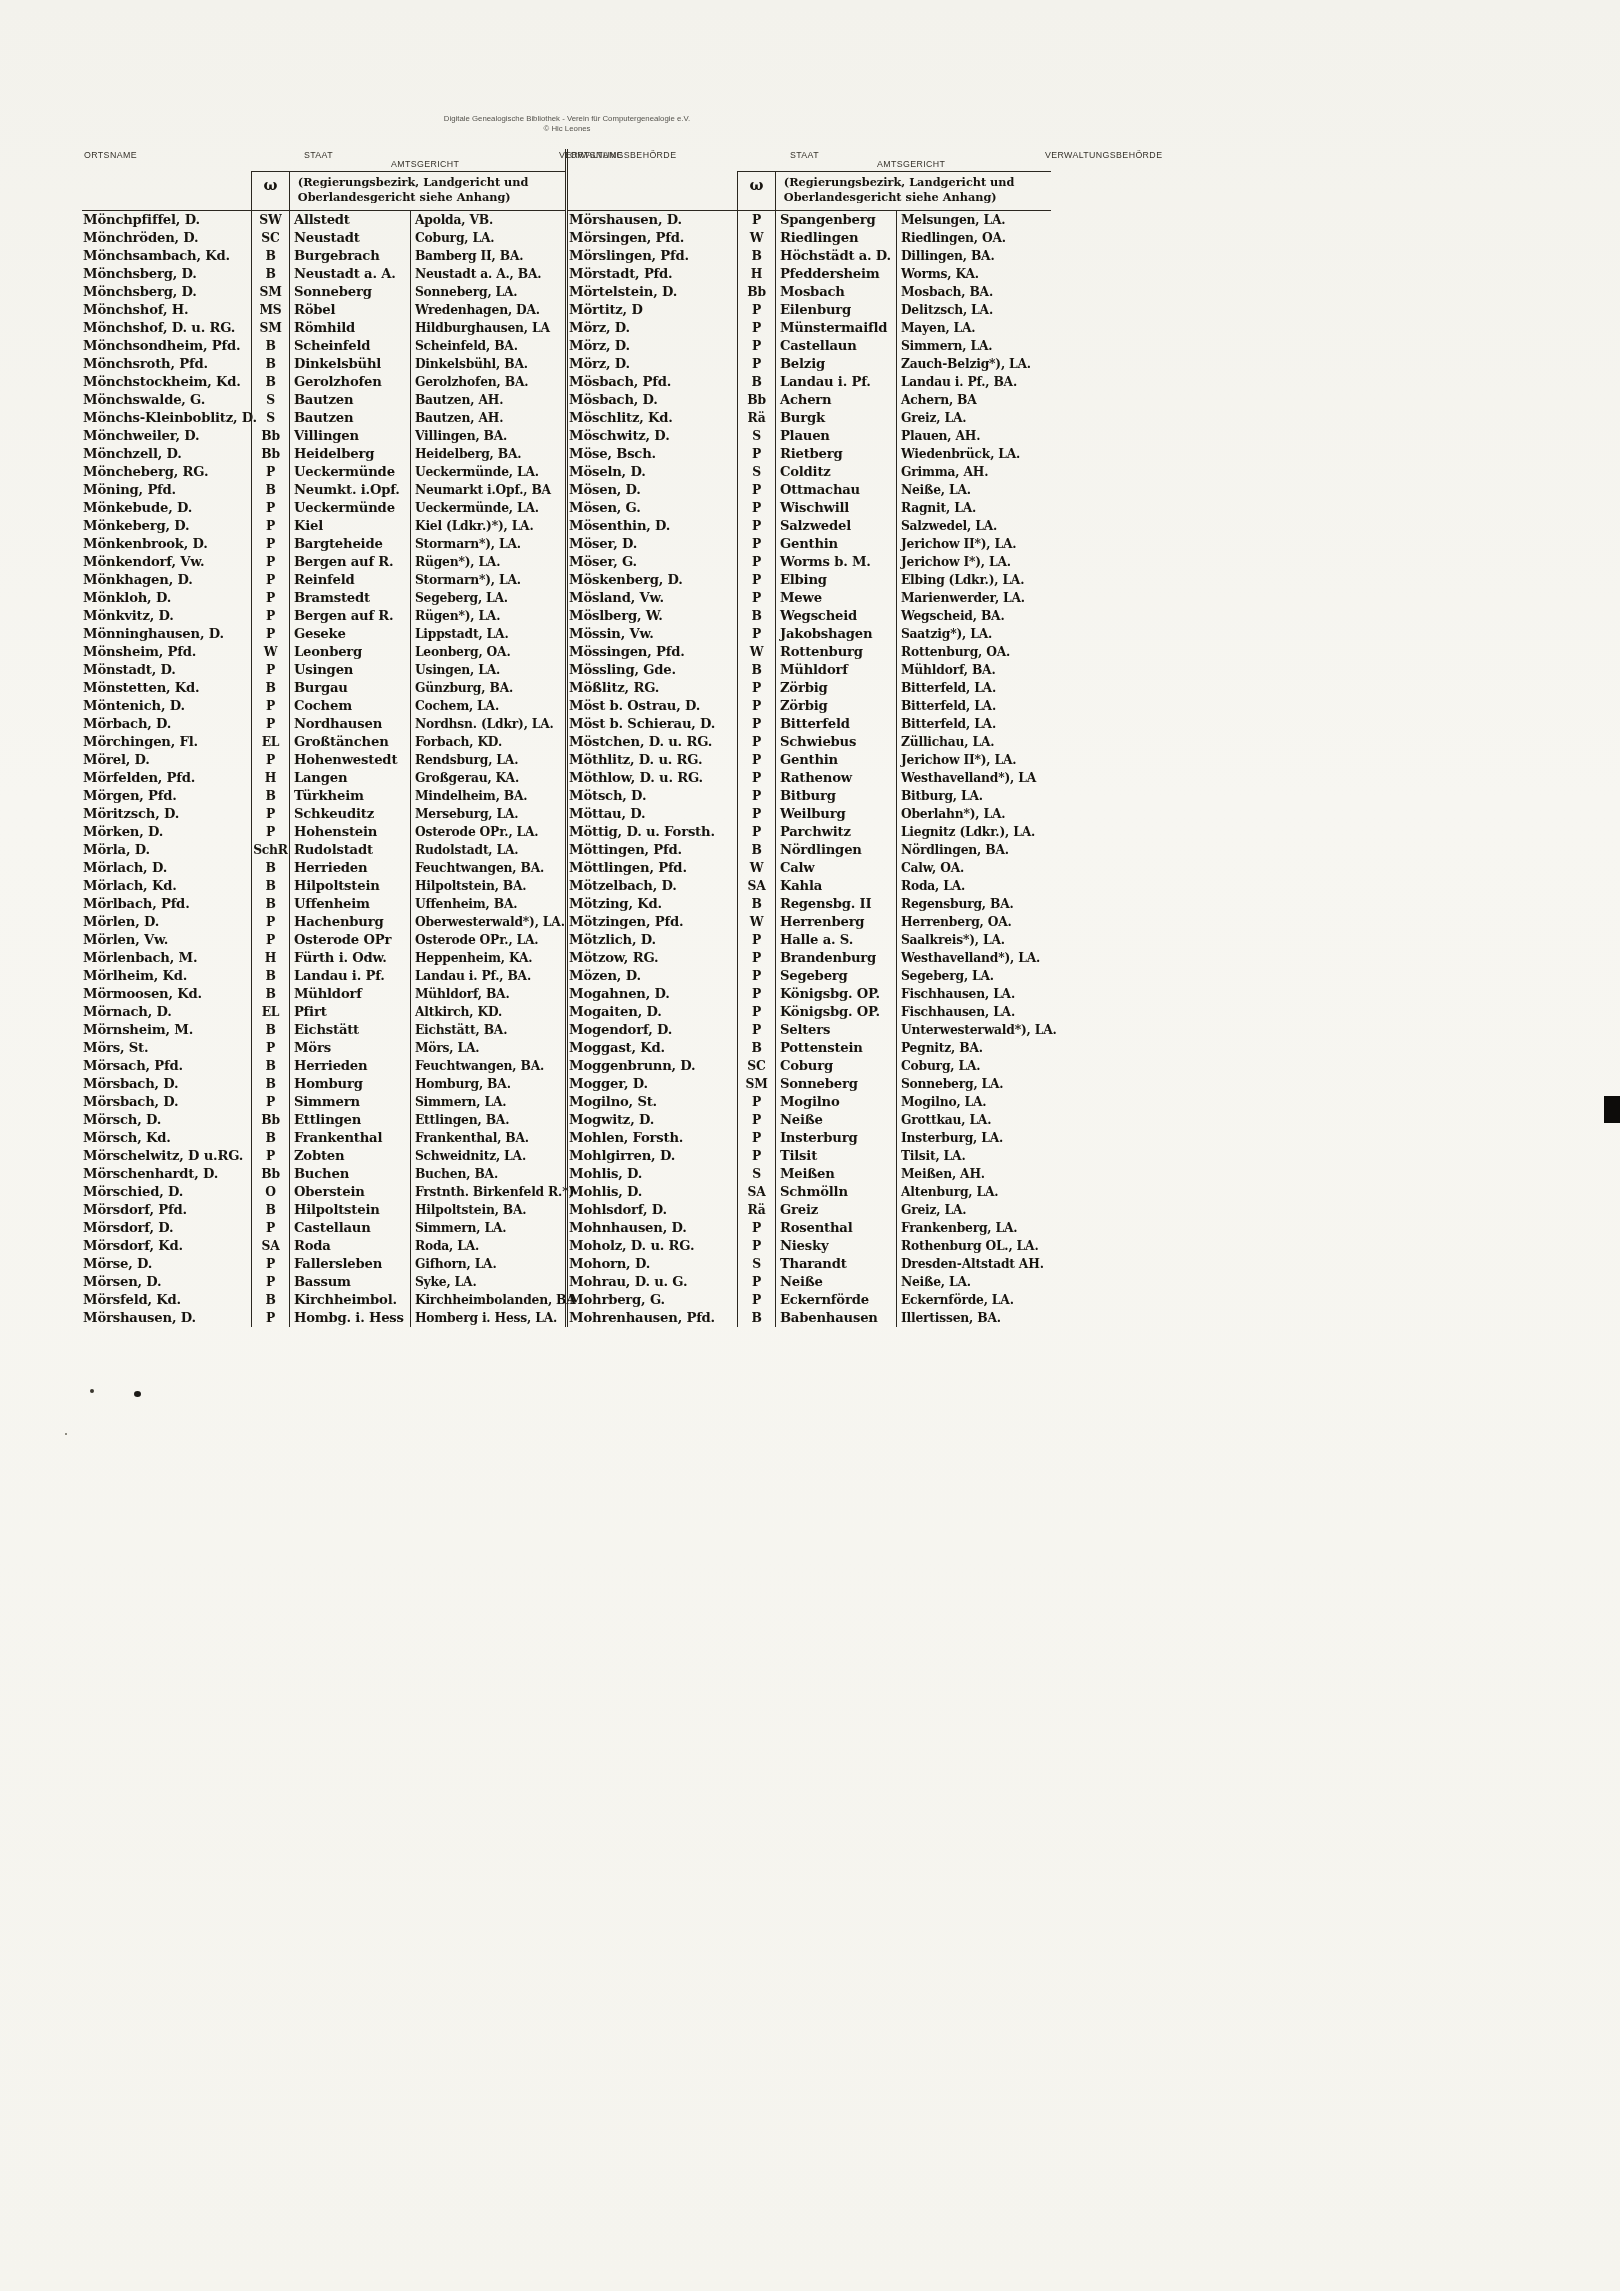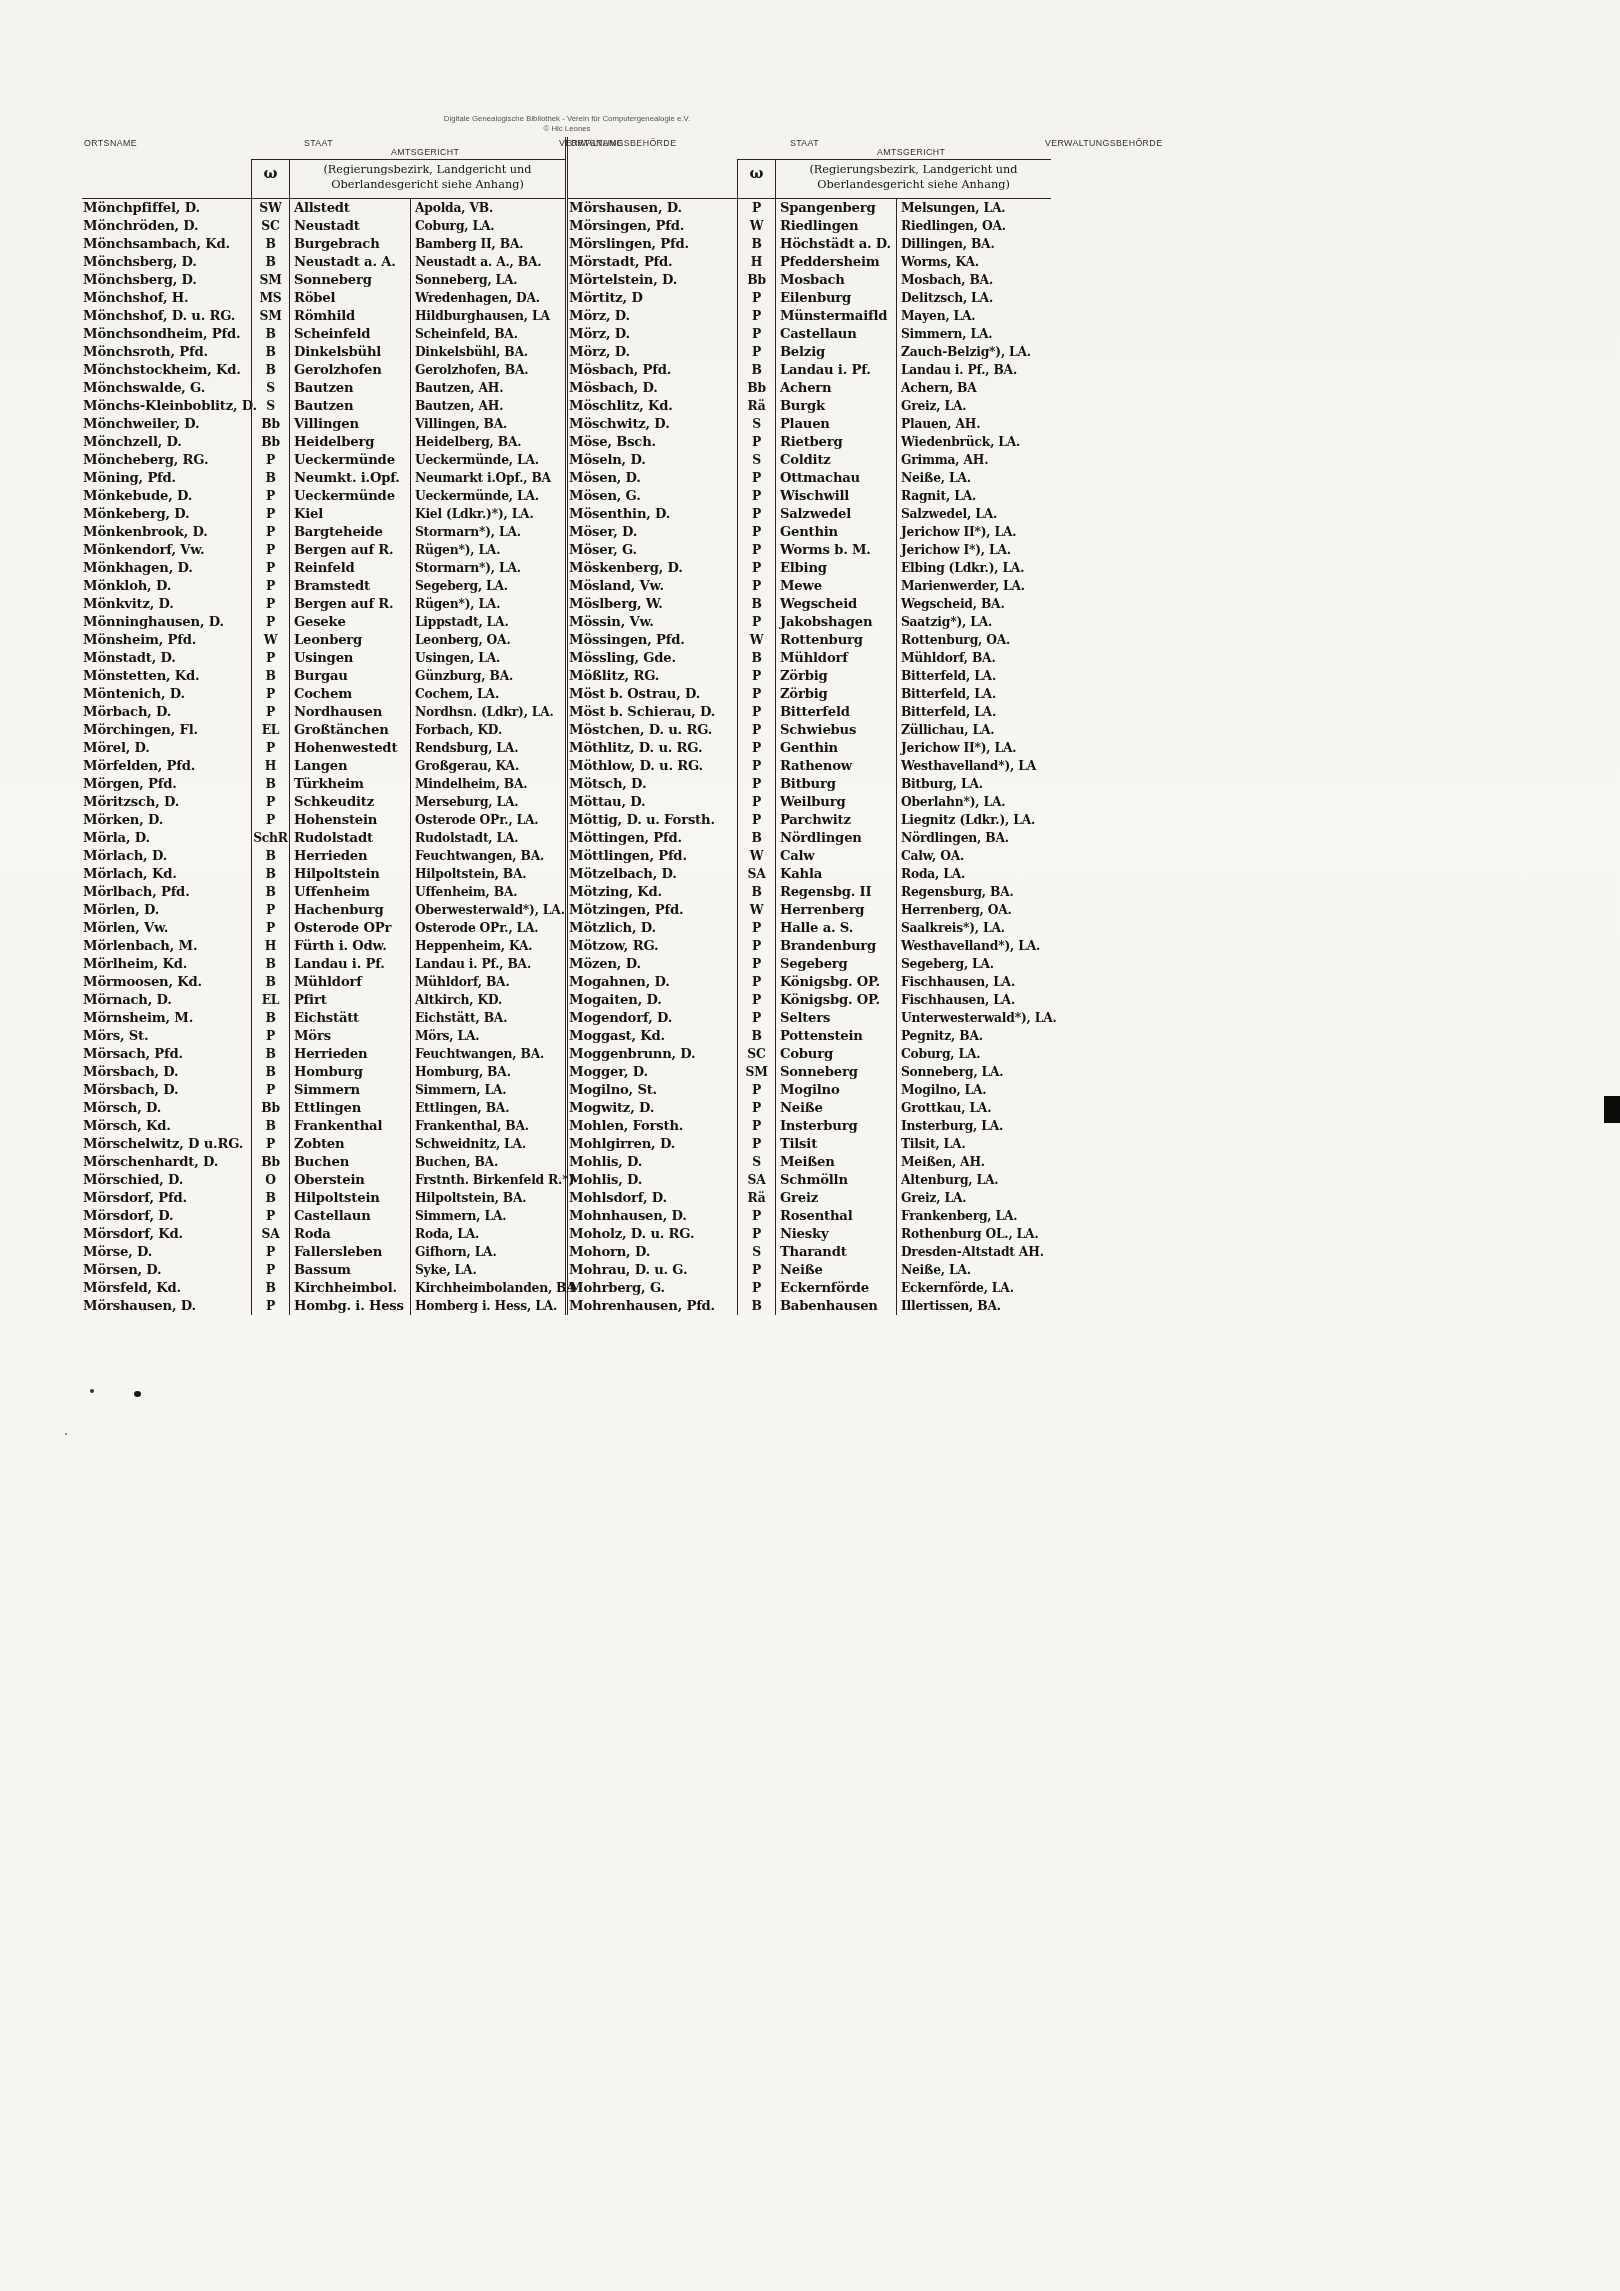--- a/index.html
+++ b/index.html
@@ -5,21 +5,21 @@
   html,body { margin:0; padding:0; }
   .page {
     position:relative; width:1620px; height:2292px; overflow:hidden;
     background: linear-gradient(180deg,#f3f2ec 0%, #f7f6f1 35%, #f5f4ee 100%);
     color:#17140f;
     font-family:"DejaVu Serif", serif;
   }
   .doc { position:absolute; left:82px; top:114px; width:970px; }
   .credit {
     text-align:center; font-family:"Liberation Sans", sans-serif;
-    font-size:7.8px; line-height:9.8px; color:#55534d; margin-bottom:3px;
+    font-size:7.8px; line-height:9.8px; color:#55534d; margin-bottom:15px;
   }
   .halves { display:flex; }
   .half { width:483px; }
   .half.right { border-left:3.9px double #2b2720; }
   .col-headers {
     display:grid; grid-template-columns:169px 39px 120px 156px;
     font-family:"Liberation Sans", sans-serif; font-size:8.8px;
     letter-spacing:0.4px; color:#343029; padding:1px 0 2.9px 0;gap:48px;
   }
   .col-headers .h-ort  { padding-left:2px; }
@@ -31,21 +31,21 @@
     border-bottom:1.5px solid #2b2720; min-height:39px;
   }
   .sub-blank { }
   .sub-staat {
     border-left:1.5px solid #2b2720; border-right:1.5px solid #2b2720;
     border-top:1.5px solid #2b2720;
     text-align:center; font-weight:700; font-size:14.7px; padding-top:3.9px;
   }
   .sub-note {
     border-top:1.5px solid #2b2720;
-    text-align:center; font-size:11.3px; font-weight:400;
+    text-align:left; font-size:11.3px; font-weight:700;
     line-height:1.3; padding:2.9px 7.8px 2px 7.8px;
   }
   .rows { }
   .row {
     display:grid; grid-template-columns:169px 39px 120px 156px;
     height:18px; line-height:18px;
     font-size:13.2px; font-weight:700; letter-spacing:-0.2px;
     white-space:nowrap;
   }
   .cell { overflow:visible; }

